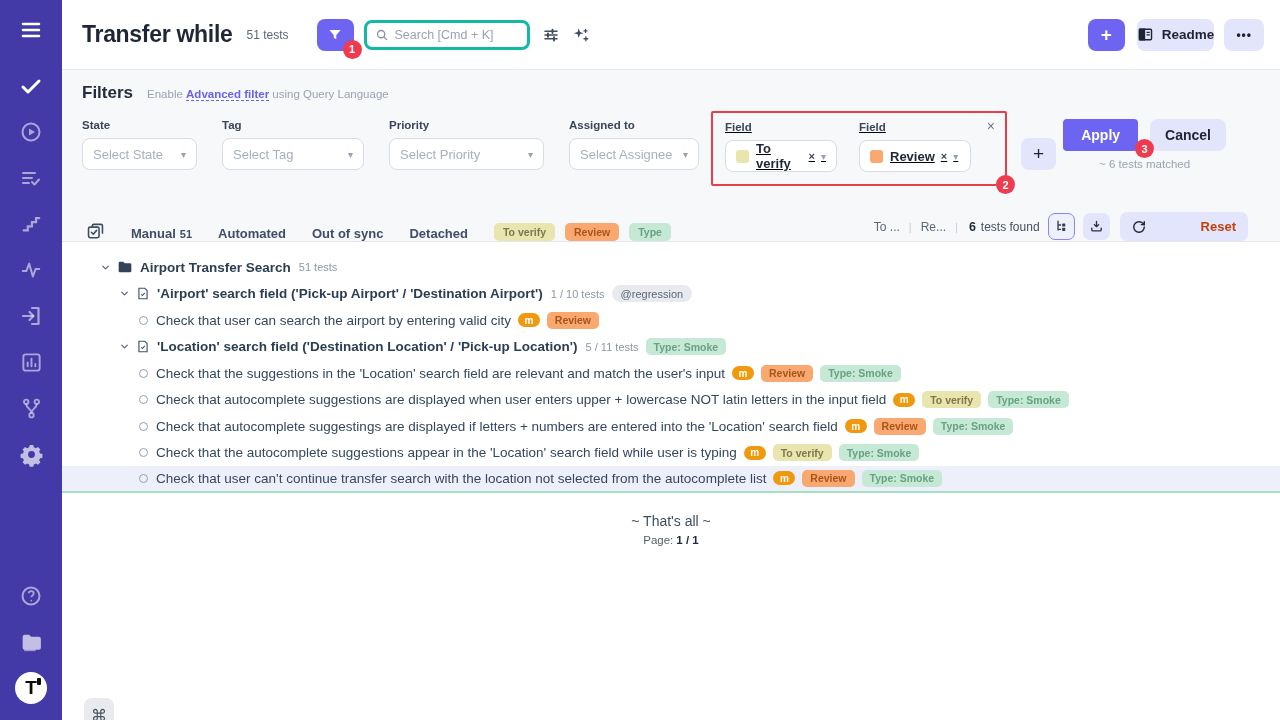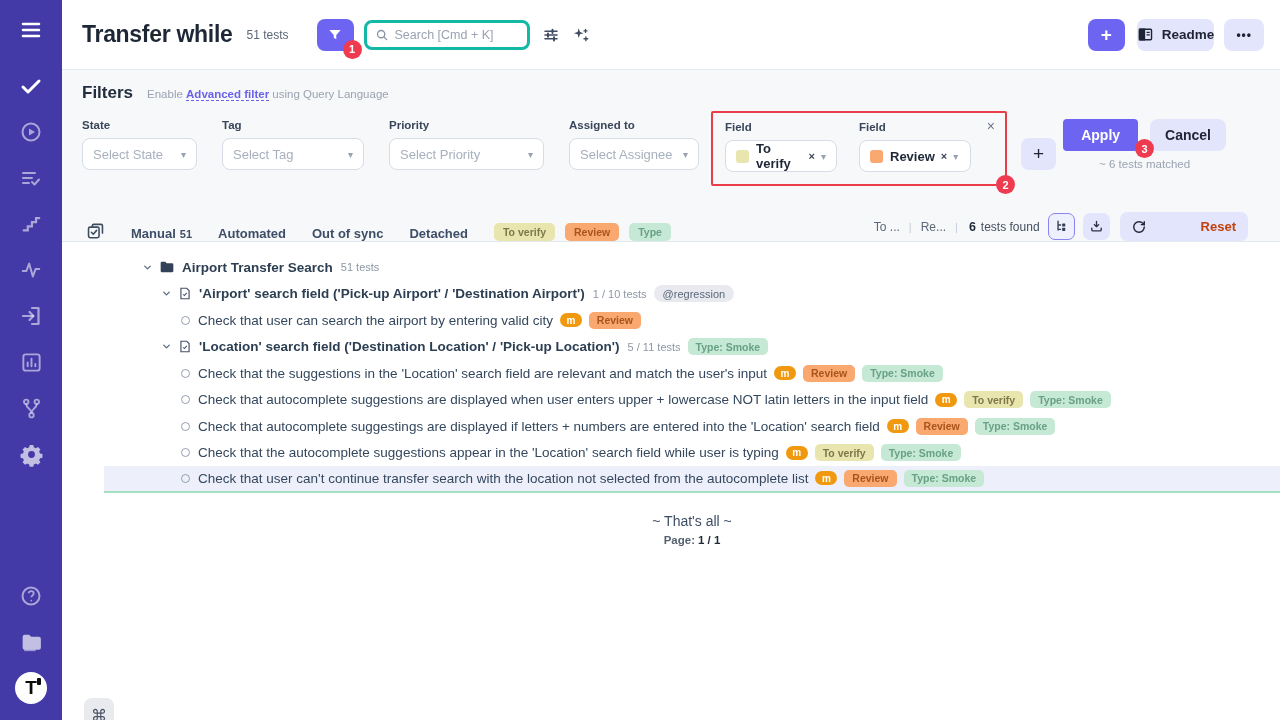--- a/index.html
+++ b/index.html
@@ -45,21 +45,21 @@
   .filters-hint { margin-left:14px; font-size:11.5px; color:#9aa3b2; }
   .adv-link { color:#6a62e8; font-weight:700; border-bottom:1px dashed #6a62e8; cursor:pointer; }
   .fields-row { display:flex; align-items:flex-start; margin-top:8px; padding-bottom:16px; }
   .fcol { padding-top:8px; margin-right:25px; }
   .flabel { font-size:11.5px; font-weight:700; color:#39465a; margin-bottom:7px; }
   .fselect { height:32px; border:1px solid #d7dce6; border-radius:8px; background:#fff; display:flex; align-items:center; padding:0 10px; cursor:pointer; }
   .fselect .ph { flex:1; font-size:13px; color:#a7b0bd; }
   .caret { font-size:10px; color:#97a1b2; margin-left:6px; }
   .w-state{width:115px} .w-tag{width:142px} .w-priority{width:155px} .w-assignee{width:130px}
   .redbox { position:relative; border:2px solid #ea3d49; border-radius:2px; padding:6px 12px 12px; display:flex; margin-right:0; }
-  .redbox .fcol { padding-top:2px; margin-right:22px; }
+  .redbox .fcol { padding-top:2px; margin-right:22px;text-decoration:underline; }
   .redbox .fcol:last-child { margin-right:0; }
   .chip-select { width:112px; }
   .swatch { width:13px; height:13px; border-radius:3px; margin-right:7px; flex-shrink:0; }
   .sw-verify { background:#e9e5ae; }
   .sw-review { background:#f9a870; }
   .chip-label { font-size:13px; font-weight:700; color:#1e2736; }
   .chip-x { font-size:11px; font-weight:700; color:#3a4456; margin-left:6px; cursor:pointer; }
   .redbox-close { position:absolute; top:6px; right:10px; font-size:14px; color:#6a7688; cursor:pointer; line-height:1; }
   .ann-on-fields { position:absolute; right:-10px; bottom:-10px; }
   .btn-addfield { margin-left:14px; margin-top:27px; width:35px; height:32px; border-radius:8px; background:#e3e5fc; color:#1d2433; font-size:19px; display:flex; align-items:center; justify-content:center; cursor:pointer; }
@@ -85,40 +85,40 @@
   .tsep { color:#c5ccd8; font-size:11px; margin:0 9px; }
   .found-num { font-size:12.5px; font-weight:800; color:#1f2a3a; margin-left:2px; }
   .found-lbl { font-size:12px; color:#44505f; margin-left:5px; }
   .icon-btn { width:27px; height:27px; border-radius:7px; display:flex; align-items:center; justify-content:center; cursor:pointer; margin-left:8px; }
   .tree-btn { background:#eef0fe; border:1.5px solid #8a83f2; color:#333f52; }
   .dl-btn { background:#e3e5fc; color:#2a3347; }
   .btn-reset { margin-left:10px; height:29px; padding:0 12px; border-radius:7px; background:#e3e5fc; color:#c2410c; font-size:13px; font-weight:700; display:flex; align-items:center; cursor:pointer;gap:48px; }
   .btn-reset svg { margin-right:7px; }
 
   
-  .content { flex:1; background:#fff; padding-top:12px; position:relative; overflow:hidden;padding-left:42px; }
+  .content { flex:1; background:#fff; padding-top:12px; position:relative; overflow:hidden; }
   .trow { height:26.5px; display:flex; align-items:center; font-size:13.5px; color:#34475d; cursor:pointer; }
   .d0 { padding-left:38px; } .d1 { padding-left:57px; } .d2 { padding-left:76px; }
   .chev { display:flex; color:#5d6c80; margin-right:6px; flex-shrink:0; }
   .tico { display:flex; margin-right:7px; flex-shrink:0; }
   .folder-ico { color:#324258; }
   .doc-ico { color:#44536b; }
   .bold-title { font-weight:700; color:#2c3e52; }
   .row-meta { margin-left:8px; font-size:11px; color:#8d97a6; white-space:nowrap; }
   .ring { width:9px; height:9px; border:1.5px solid #93a0b0; border-radius:50%; margin:0 8px 0 1px; flex-shrink:0; }
   .b { margin-left:7px; white-space:nowrap; }
   .b-m { background:#f0990f; color:#fff; font-size:10px; font-weight:800; padding:1.5px 6.5px; border-radius:8px; }
   .b-pill { font-size:10.5px; font-weight:700; padding:2.5px 8px; border-radius:5px; }
   .b-review { background:#f9a870; color:#a9541a; }
   .b-verify { background:#e9e5ae; color:#7f774b; }
   .b-smoke { background:#c6e9d5; color:#68a184; }
   .b-reg { background:#e8eaef; color:#5a6878; font-size:11px; font-weight:400; padding:2.5px 9px; border-radius:9px; }
   .trow.selected { background:#edf0fb; border-bottom:2px solid #a5dfc2; }
   .endnote { margin-top:20px; text-align:center; font-size:14px; color:#3e4e63; }
-  .pageline { margin-top:5px; text-align:center; font-size:11.5px; color:#55616f;font-weight:bold; }
+  .pageline { margin-top:5px; text-align:center; font-size:11.5px; color:#55616f; }
   .pageline b { color:#1f2a3a; margin-left:3px; }
   .cmd-btn { position:absolute; left:22px; bottom:-8px; width:30px; height:30px; border-radius:8px; background:#e8eaee; color:#4a5568; font-size:16px; display:flex; align-items:center; justify-content:flex-start; padding:4px 0 0 7px; cursor:pointer; }
   svg { display:block; }
 </style>
 </head>
 <body>
 
 <div class="app">
 
   <nav class="sidebar">

